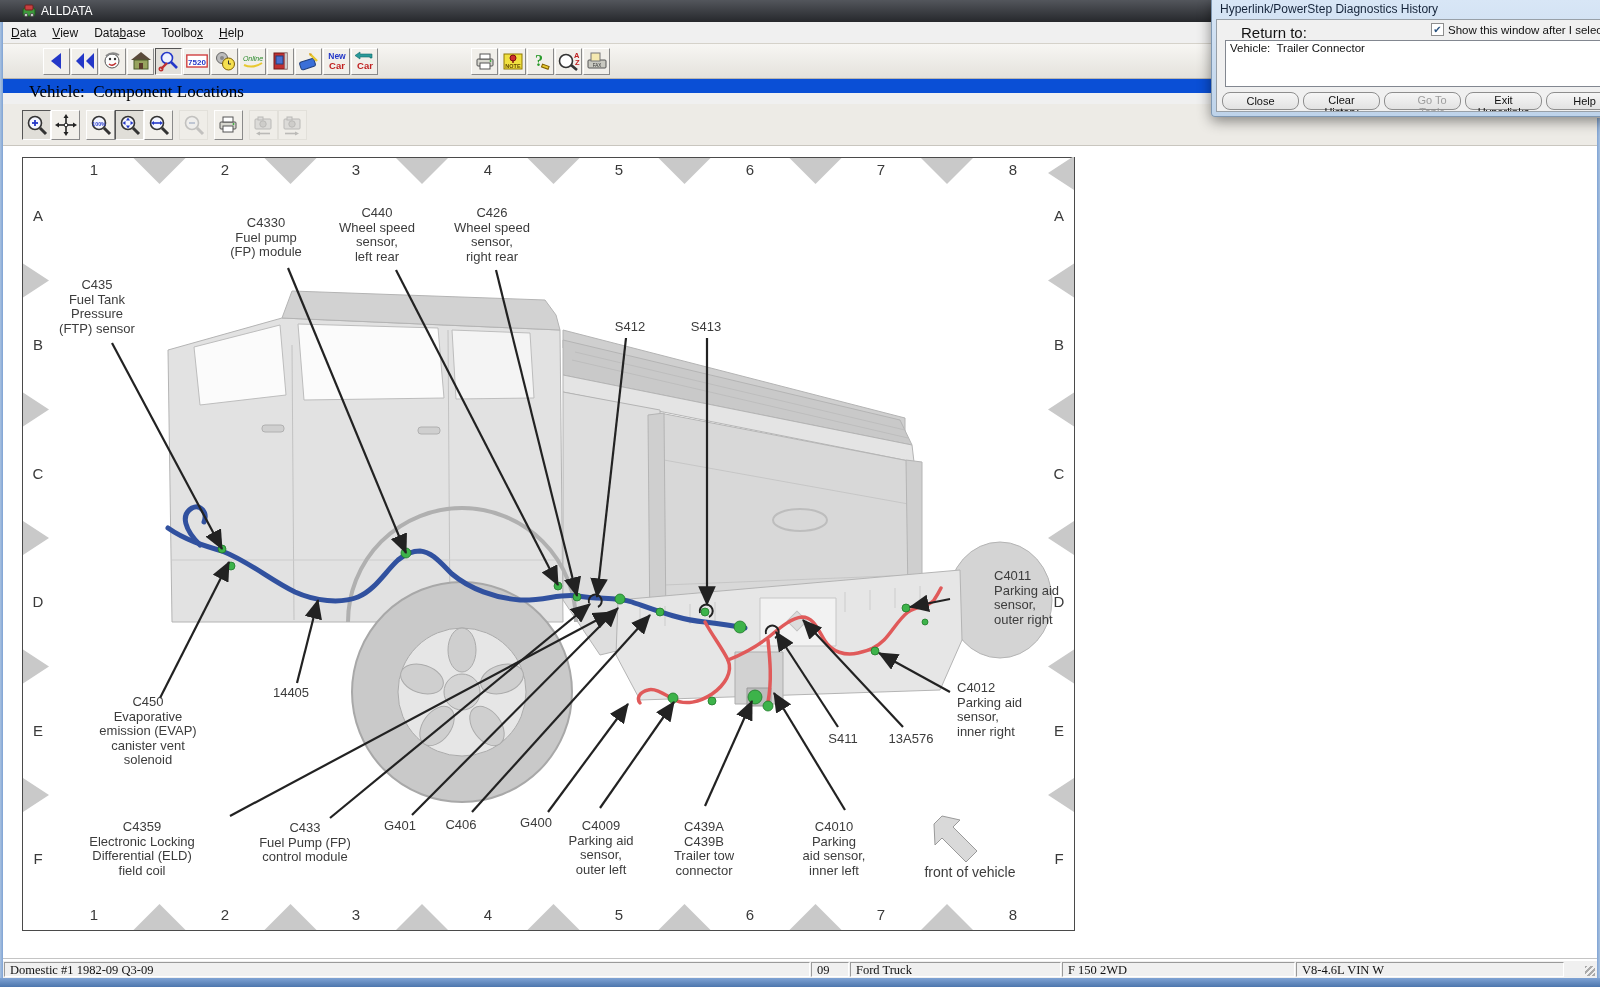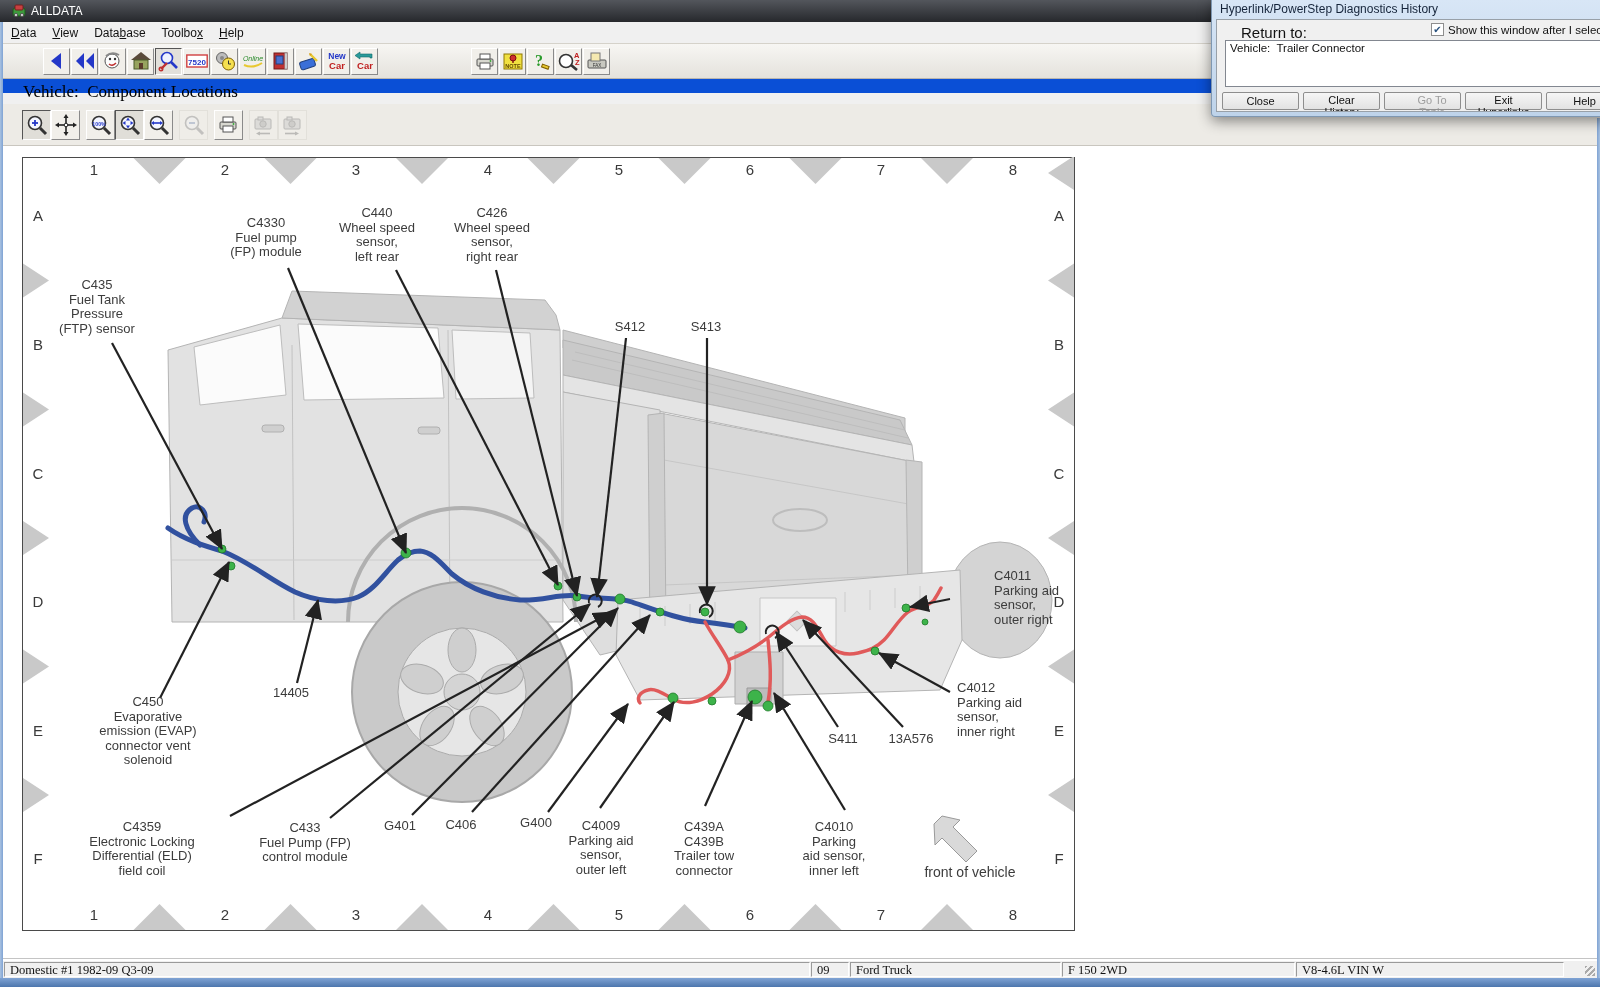--- a/index.html
+++ b/index.html
@@ -1,37 +1,37 @@
 <!DOCTYPE html>
 <html><head>
 <meta charset="utf-8">
 <style>
   html,body{margin:0;padding:0;background:#444;}
   .screen{position:relative;width:1600px;height:987px;overflow:hidden;background:#f0f0f0;
           font-family:"Liberation Sans",sans-serif;}
   
   .titlebar{position:absolute;left:0;top:0;width:100%;height:22px;
     background:linear-gradient(#53565c,#26282c);color:#fff;font-size:12px;
-    display:flex;align-items:center;padding-left:12px;box-sizing:border-box;}
+    display:flex;align-items:center;padding-left:22px;box-sizing:border-box;}
   .titlebar .app-ico{margin-right:5px;display:inline-flex;}
   .menubar{position:absolute;left:3px;top:22px;right:0;height:21px;background:#f0f0f0;
     border-bottom:1px solid #d5d2ca;display:flex;align-items:center;font-size:12px;color:#111;}
   .menu-item{padding:4px 8px;cursor:default;}
   .menu-item u{text-decoration:underline;}
   .toolbar{position:absolute;left:3px;top:44px;right:0;height:35px;
     background:linear-gradient(#f7f6f3,#e4e2dc);border-bottom:1px solid #b9b6af;
     display:flex;align-items:center;padding-left:40px;box-sizing:border-box;}
   button.tb{width:27px;height:27px;margin-right:1px;padding:1px;background:#f1efea;
     border:1px solid;border-color:#fff #8a8a8a #8a8a8a #fff;display:inline-flex;
     align-items:center;justify-content:center;}
   button.tb.pressed{border-color:#555 #fff #fff #555;background:#e2e0da;}
   button.tb.gap{margin-left:92px;}
   .bluebar{position:absolute;left:3px;top:79px;right:0;height:14px;background:#0a4fd6;
     color:#000;font-family:"Liberation Serif",serif;font-size:17px;line-height:25px;
-    padding-left:20px;white-space:pre;}
+    padding-left:26px;white-space:pre;}
   .zoombar{position:absolute;left:3px;top:104px;right:0;height:42px;background:#edebe6;
     border-bottom:1px solid #c9c6bf;display:flex;align-items:center;padding-left:19px;box-sizing:border-box;}
   button.zb{width:29px;height:30px;margin-right:0;padding:1px;background:#f1efea;
     border:1px solid;border-color:#fff #8a8a8a #8a8a8a #fff;display:inline-flex;
     align-items:center;justify-content:center;}
   button.zb.pressed{border-color:#555 #fff #fff #555;background:#e0ded8;}
   button.zb.disabled{opacity:.5;border-color:#d8d6d0;}
   .zgap{width:6px;}
   
   .content{position:absolute;left:3px;top:146px;right:3px;height:812px;background:#fff;}
@@ -70,21 +70,21 @@
   .dlg-label{position:absolute;left:9px;top:4px;font-size:15px;color:#111;padding-left:15px;}
   .dlg-check{position:absolute;left:214px;top:3px;display:flex;align-items:center;font-size:11.5px;
     white-space:nowrap;color:#111;}
   .cbox{width:11px;height:11px;background:#fff;border:1px solid #8e8e8e;margin-right:4px;
     display:inline-flex;align-items:center;justify-content:center;font-size:10px;color:#2a527e;}
   .dlg-list{position:absolute;left:8px;right:2px;top:20px;height:45px;background:#fff;
     border:1px solid #828790;font-size:11.5px;color:#111;}
   .dlg-list div{padding:1px 4px;white-space:pre;}
   .dlg-buttons{position:absolute;left:5px;top:72px;display:flex;}
   .dlg-btn{width:77px;height:18px;margin-right:4px;font-size:11px;color:#111;
-    background:linear-gradient(#f6f6f6,#e2e2e2);border:1px solid #8e8e8e;border-radius:2px;
+    background:linear-gradient(#f6f6f6,#e2e2e2);border:1px solid #8e8e8e;border-radius:8px;
     font-family:"Liberation Sans",sans-serif;}
   .dlg-btn.disabled{color:#9d9d9d;padding-left:25px;}
   .gridtxt{font:15px "Liberation Sans",sans-serif;fill:#3a3a3a;}
 </style>
 </head>
 <body>
 
 <div class="screen">
 
   <div class="titlebar">
@@ -531,21 +531,21 @@
           <div class="callout" style="left: 840px; top: 593px;">
             <div>S411</div>
           </div>
           <div class="callout" style="left: 908px; top: 593px;">
             <div>13A576</div>
           </div>
           <div class="callout" style="left: 145px; top: 585px;">
             <div>C450</div>
             <div>Evaporative</div>
             <div>emission (EVAP)</div>
-            <div>connector vent</div>
+            <div>canister vent</div>
             <div>solenoid</div>
           </div>
           <div class="callout" style="left: 288px; top: 547px;">
             <div>14405</div>
           </div>
           <div class="callout" style="left: 139px; top: 703px;">
             <div>C4359</div>
             <div>Electronic Locking</div>
             <div>Differential (ELD)</div>
             <div>field coil</div>

